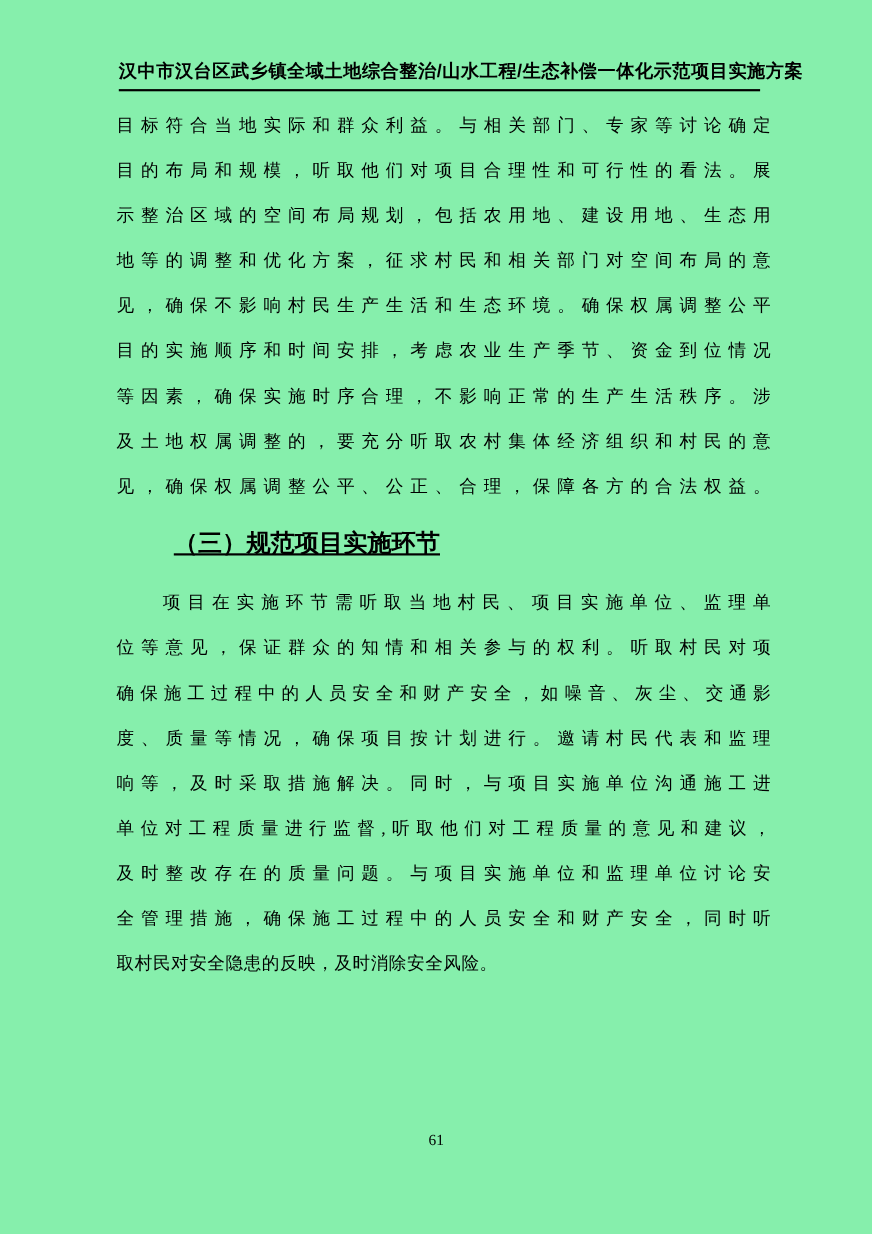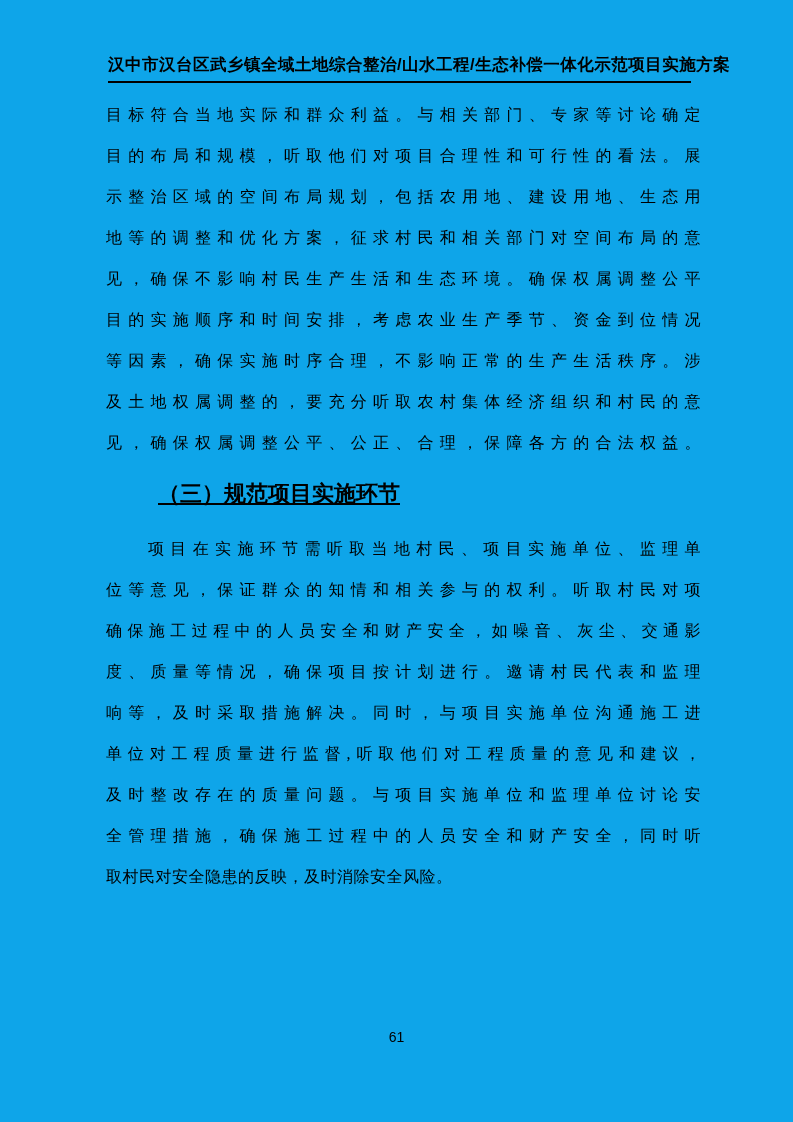--- a/index.html
+++ b/index.html
@@ -4,21 +4,21 @@
 <style>
   html, body {
     margin: 0;
     padding: 0;
     background: #ffffff;
   }
   .page {
     position: relative;
     width: 793px;
     height: 1122px;
-    background: #0ea5e9;
+    background: #86efac;
     color: #000000;
     font-family: "Liberation Serif", serif;
     overflow: hidden;
   }
   
   .header {
     position: absolute;
     top: 54px;
     left: 108px;
     width: 583px;
@@ -66,21 +66,21 @@
   
   .footer {
     position: absolute;
     top: 1028px;
     left: 0;
     width: 100%;
     text-align: center;
   }
   .page-number {
     font-size: 14px;
-    font-family: Liberation Sans, sans-serif;
+    font-family: Liberation Serif, serif;
   }
 </style>
 </head>
 <body>
 
 <div class="page">
 
   <div class="header">
     <div class="header-title">汉中市汉台区武乡镇全域土地综合整治/山水工程/生态补偿一体化示范项目实施方案</div>
   </div>

